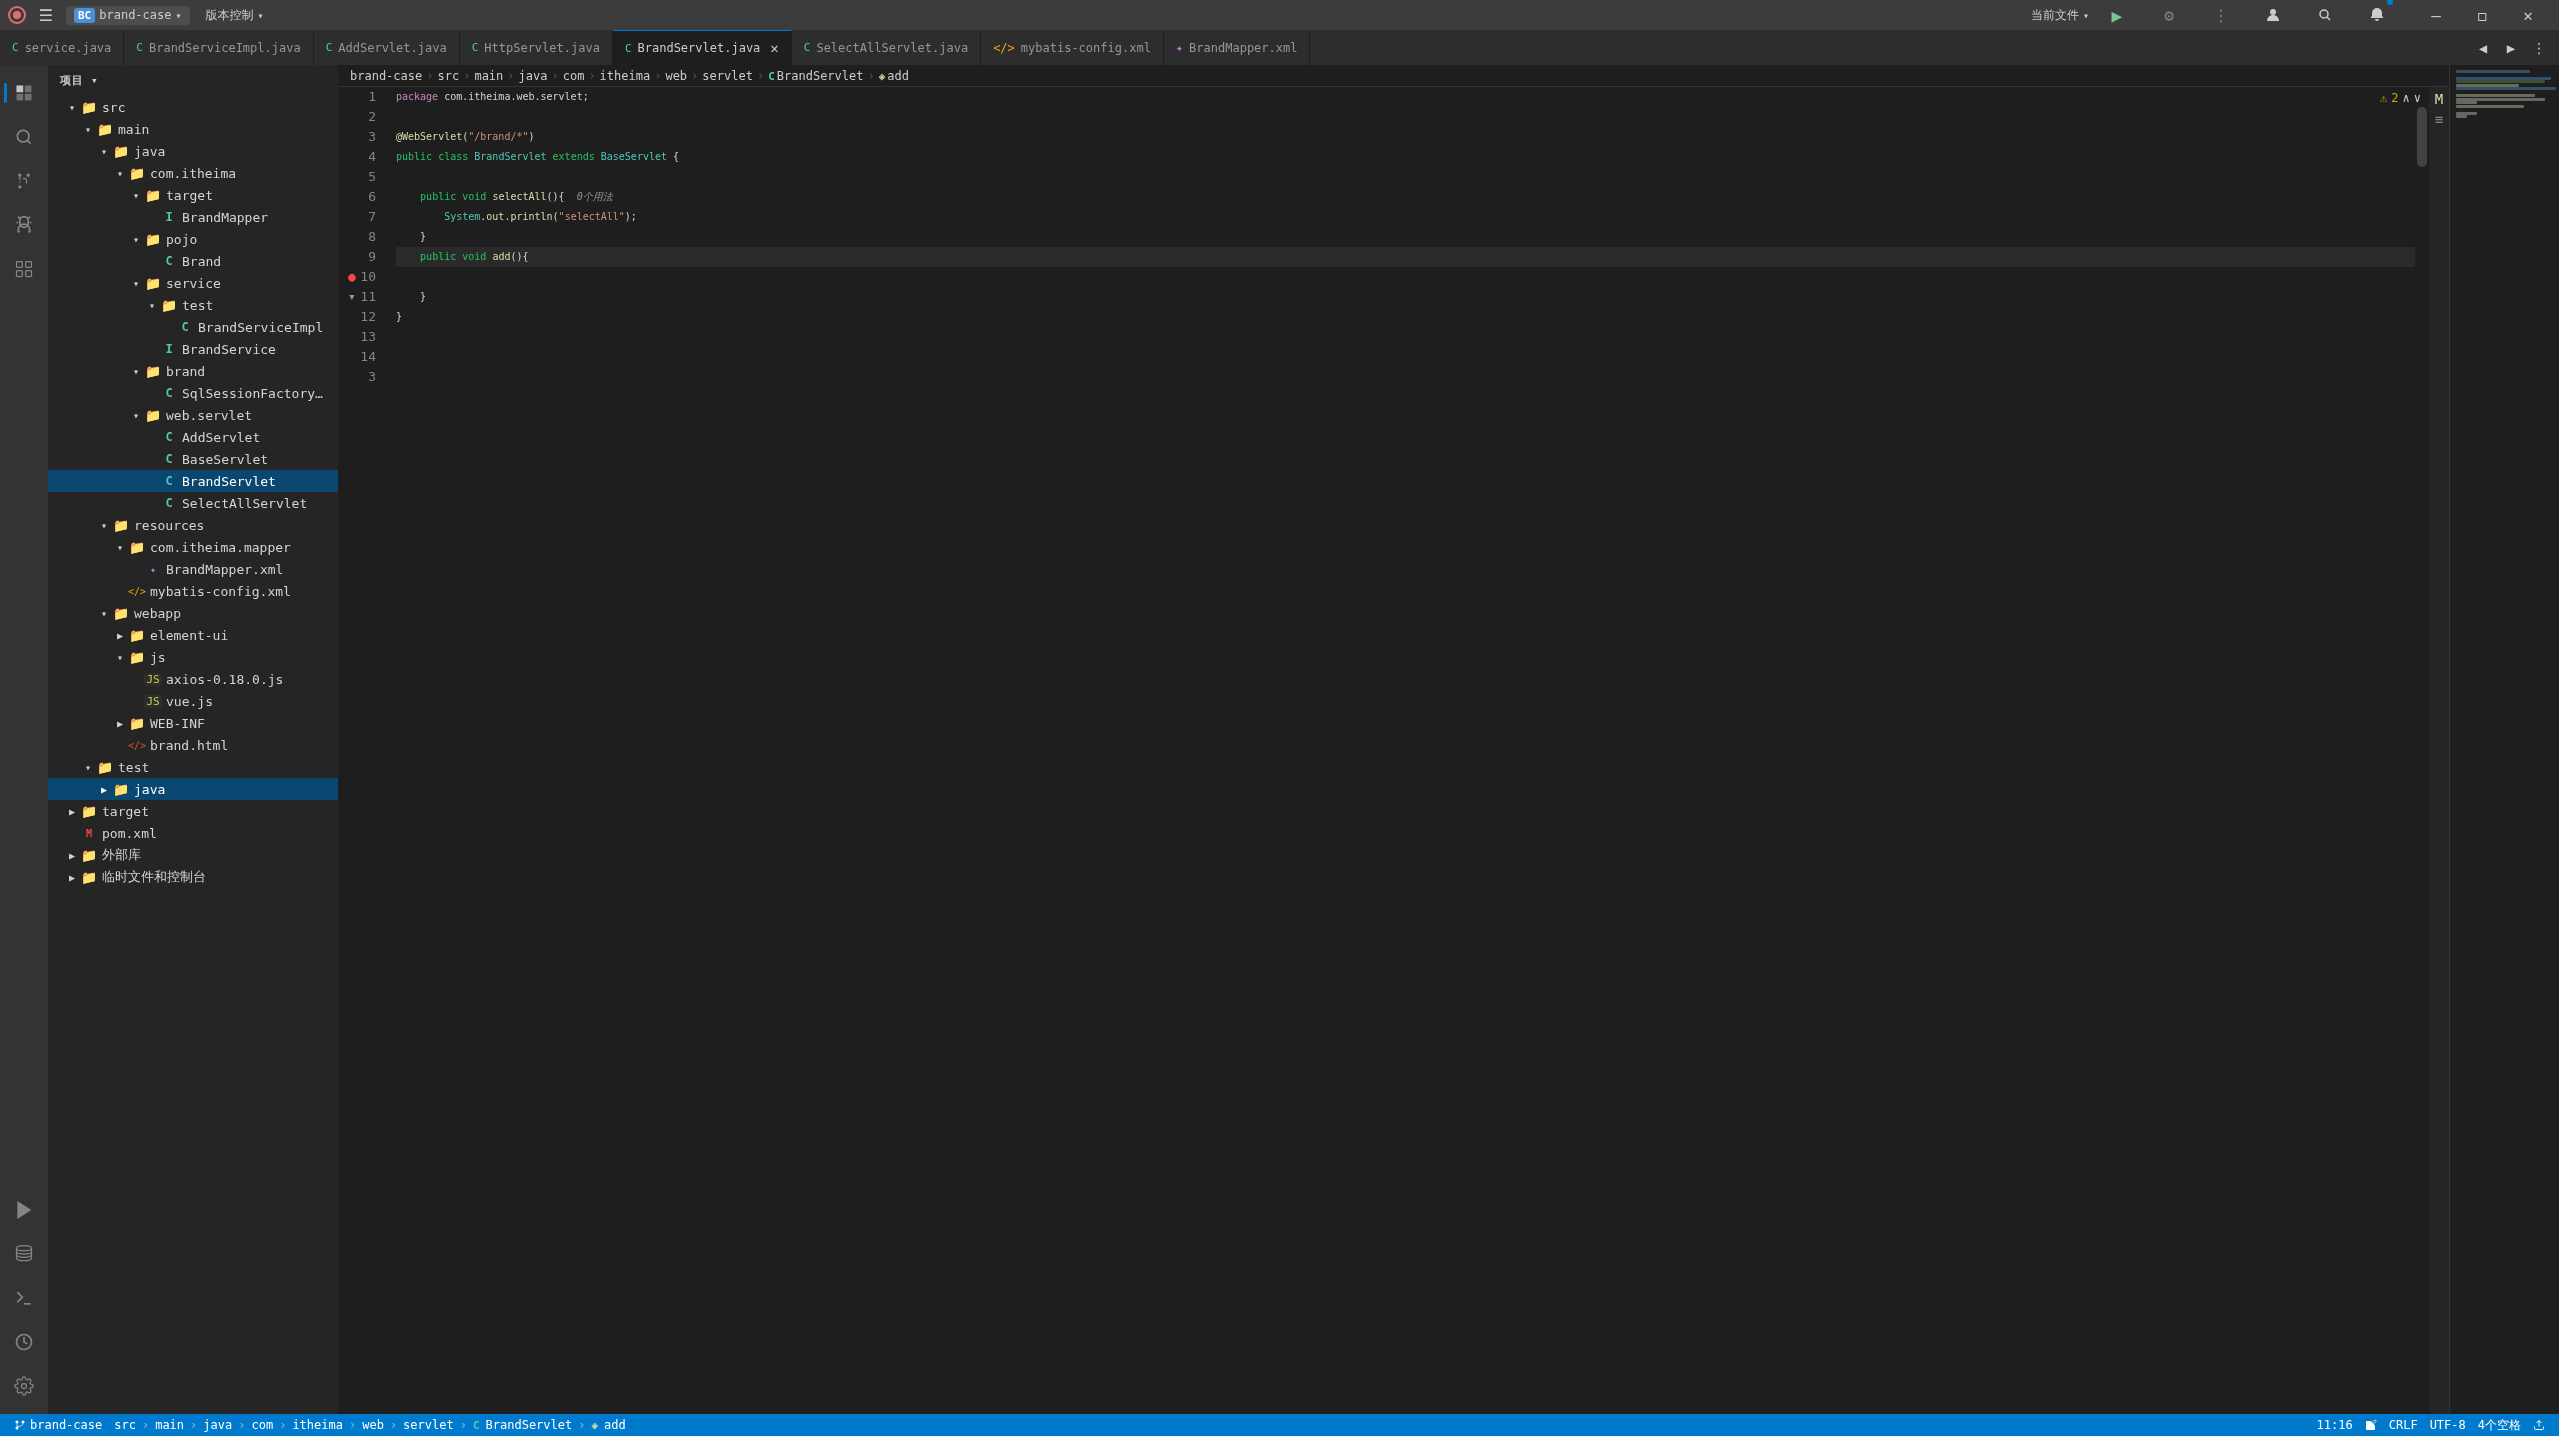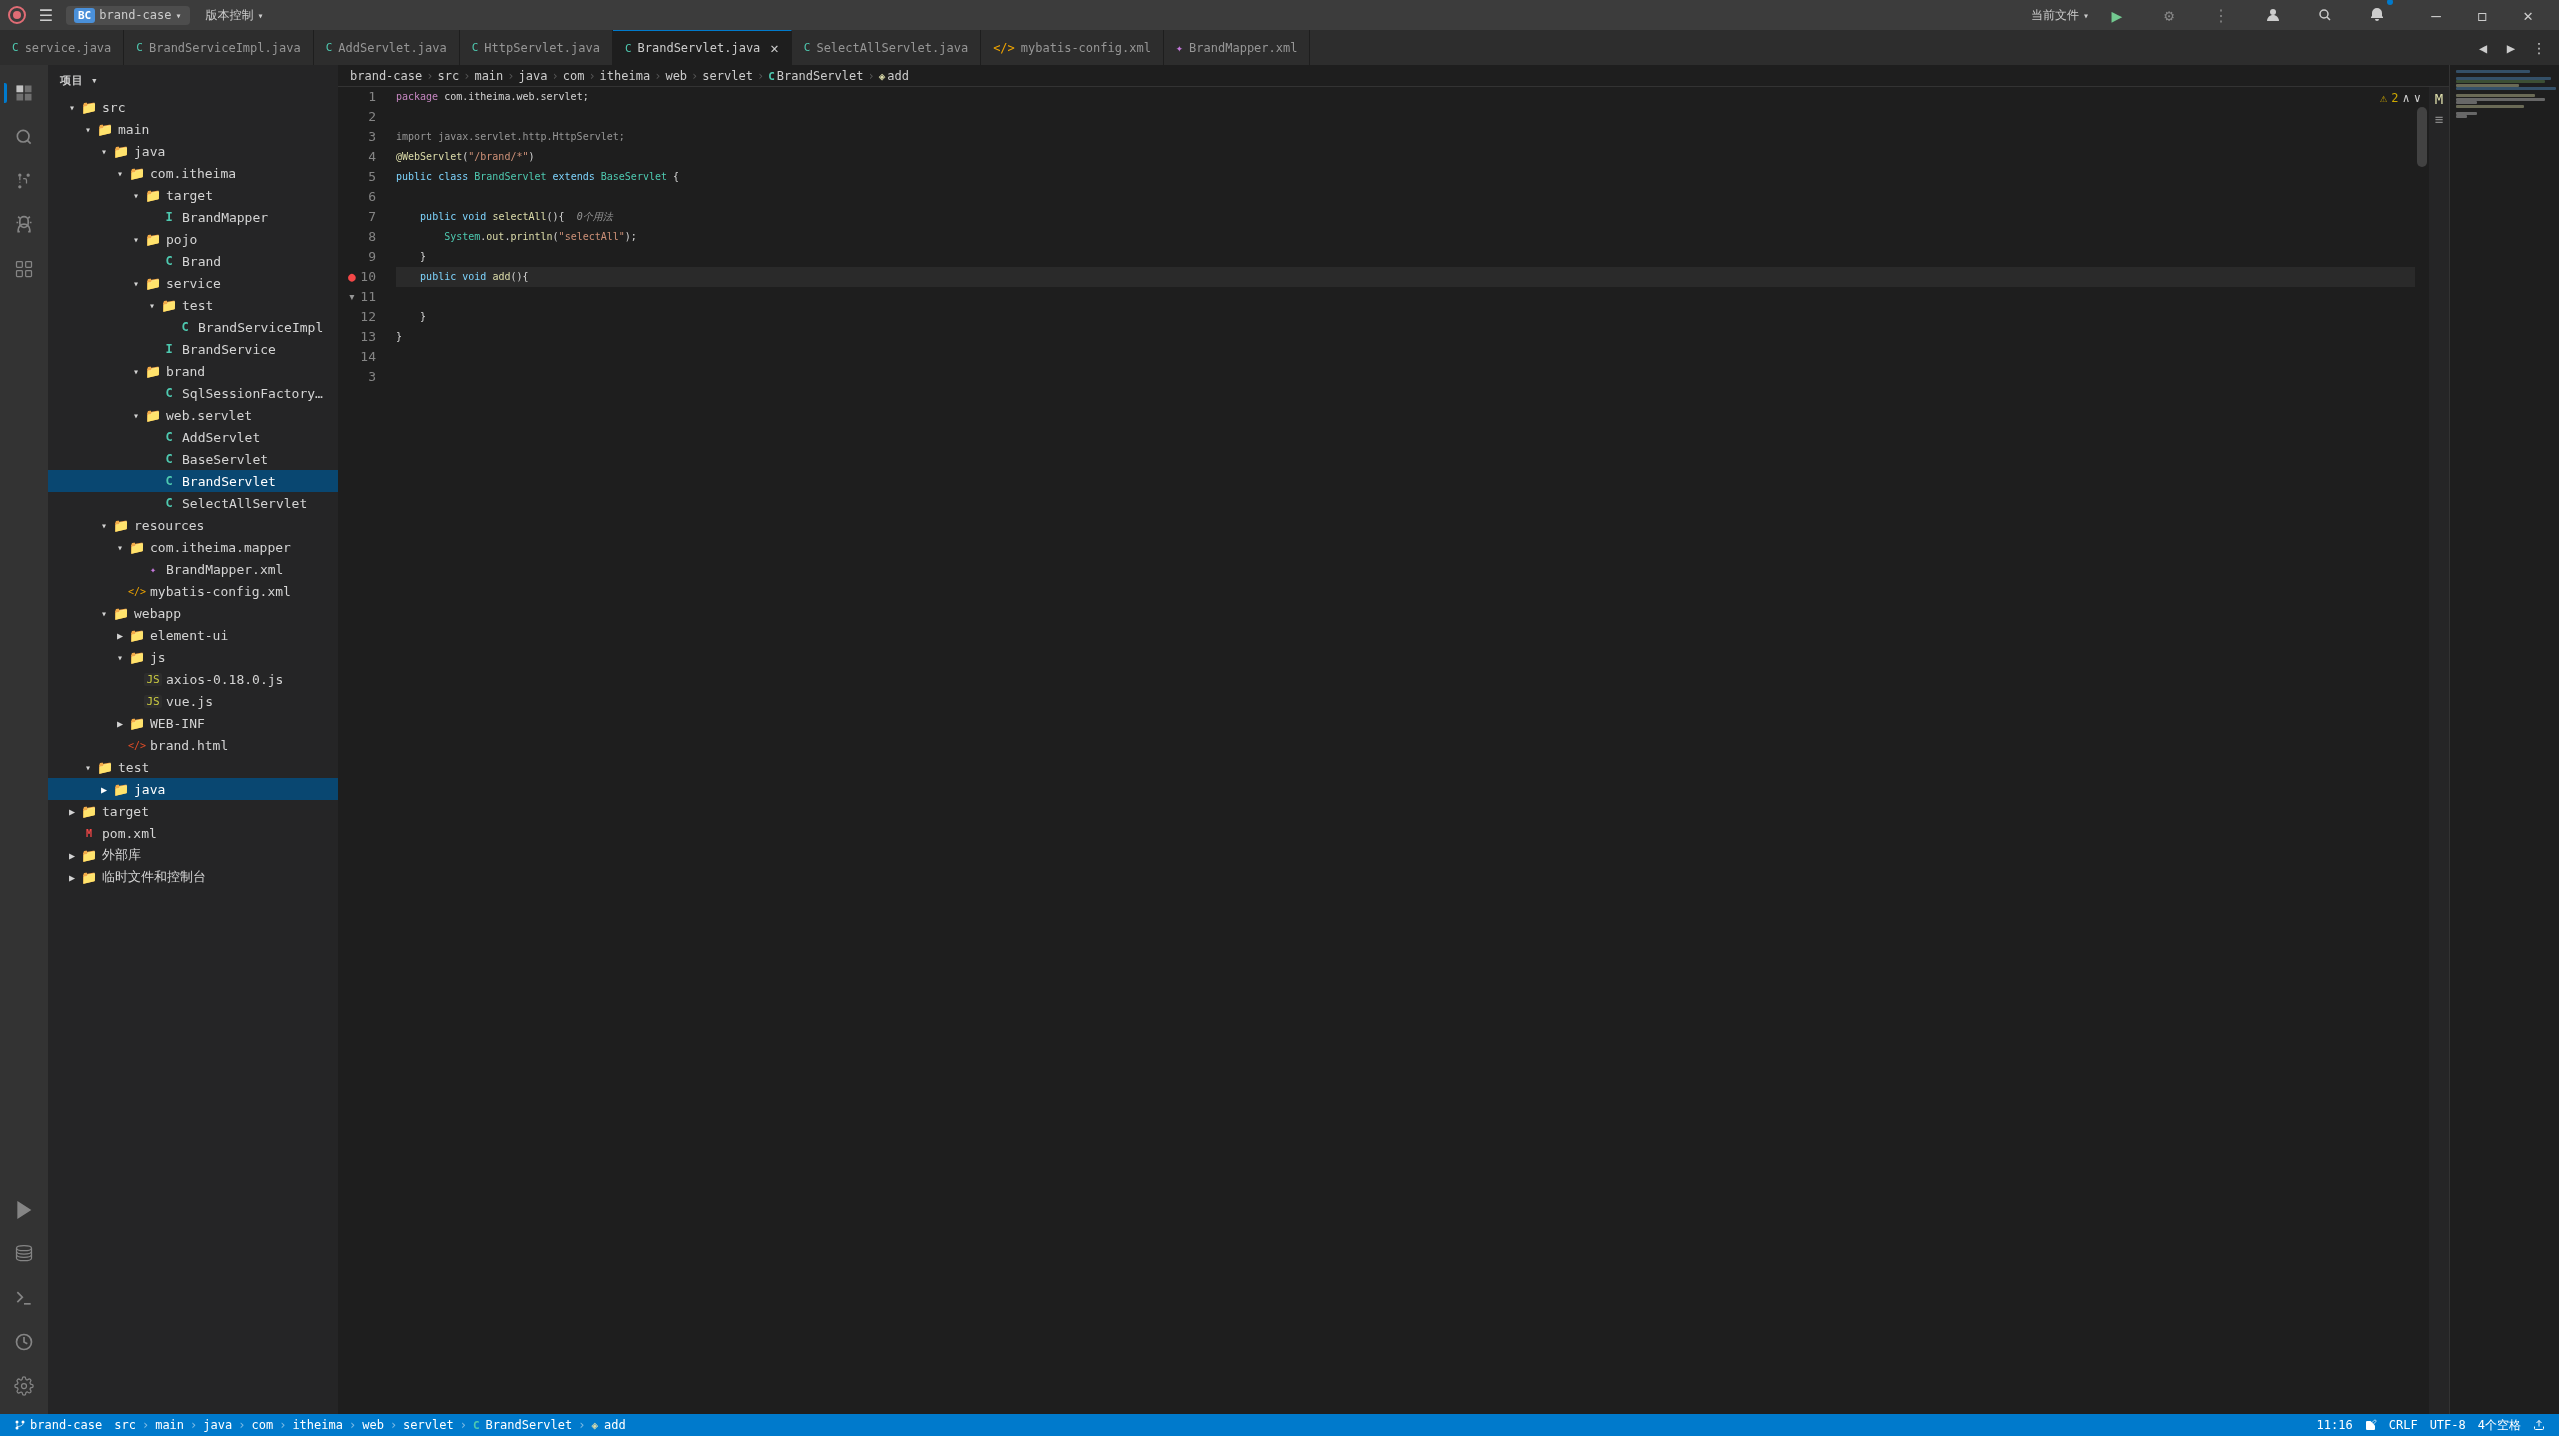--- a/index.html
+++ b/index.html
@@ -295,21 +295,21 @@
 
     .code-line {
       height: 20px;
       display: flex;
       align-items: center;
       white-space: pre;
     }
     .code-line.active-line { background: #2a2a2a; }
 
     
-    .kw { color: #7dd3fc; }       
+    .kw { color: #22c55e; }       
     .kw2 { color: #c586c0; }     
     .type { color: #4ec9b0; }    
     .str { color: #ce9178; } 
     .annotation { color: #dcdcaa; }
     .fn { color: #dcdcaa; }      
     .plain { color: #d4d4d4; }
     .gray { color: #969696; }
     .hint-text { color: #969696; font-style: italic; }
 
     
@@ -1059,23 +1059,20 @@
 
         <div class="code-lines">
 
           <div class="code-line">
             <span class="kw2">package</span><span class="plain"> com.itheima.web.servlet;</span>
           </div>
 
           <div class="code-line"></div>
 
 
-          <div class="code-line">
-            <span class="gray">import javax.servlet.http.HttpServlet;</span>
-          </div>
 
           <div class="code-line">
             <span class="annotation">@WebServlet</span><span class="plain">(</span><span class="str">"/brand/*"</span><span class="plain">)</span>
           </div>
 
           <div class="code-line">
             <span class="kw">public</span><span class="plain"> </span><span class="kw">class</span><span class="plain"> </span><span class="type">BrandServlet</span><span class="plain"> </span><span class="kw">extends</span><span class="plain"> </span><span class="type">BaseServlet</span><span class="plain"> {</span>
           </div>
 
           <div class="code-line"></div>

